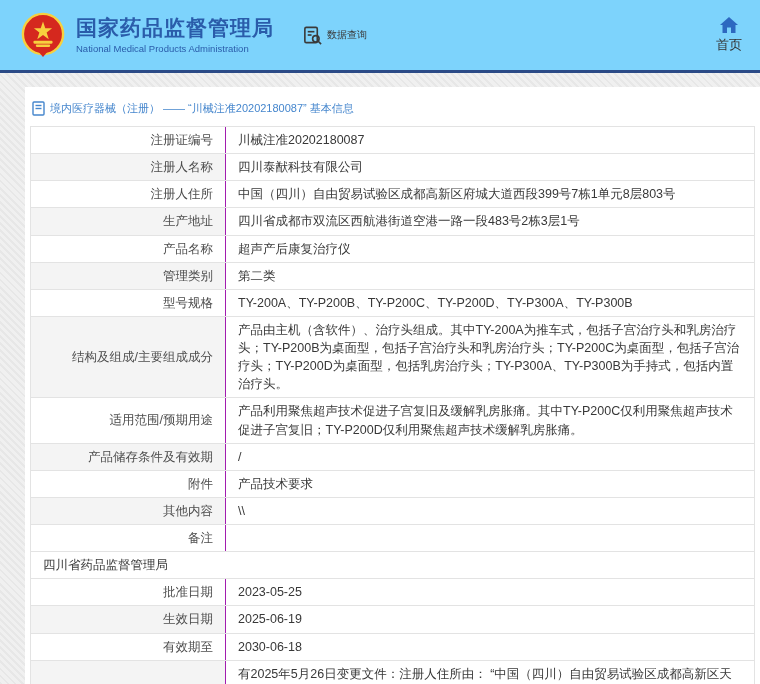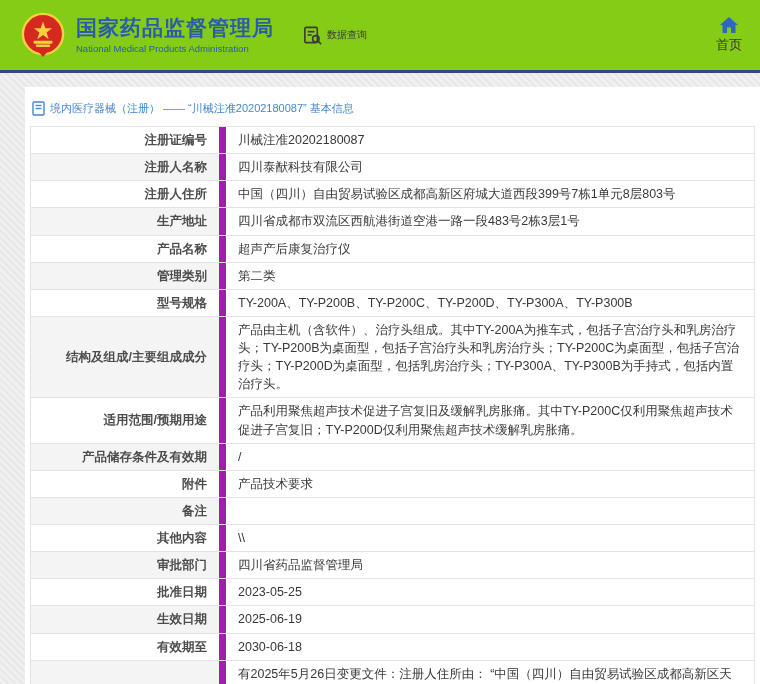--- a/index.html
+++ b/index.html
@@ -5,21 +5,21 @@
   * { margin:0; padding:0; box-sizing:border-box; }
   html,body { width:760px; height:684px; overflow:hidden; }
   body {
     font-family:"Liberation Sans","DejaVu Sans",sans-serif;
     background:#ececec;
     background-image:repeating-linear-gradient(45deg,#e7e7e7 0 2px,#f0f0f0 2px 5px);
     font-size:12.5px; color:#333;
   }
   
   .topbar {
-    height:70px; background:#84cc16; display:flex; align-items:center;
+    height:70px; background:#7dd3fc; display:flex; align-items:center;
     padding:0 18px 0 20px; position:relative;
   }
   .logo-link { display:flex; align-items:center; cursor:pointer; }
   .emblem { width:46px; height:46px; flex:0 0 auto; }
   .title-block { margin-left:10px; }
   .title-cn { font-size:21px; font-weight:bold; color:#2a5caa; letter-spacing:1px; line-height:1.15; }
   .title-en { font-size:9.5px; color:#2a5caa; margin-top:2px; }
   .query { display:flex; align-items:center; margin-left:28px; color:#3a3a3a; font-size:10px; cursor:pointer; }
   .query svg { margin-right:4px; }
   .spacer { flex:1; }
@@ -31,21 +31,21 @@
   .breadcrumb {
     display:flex; align-items:center; color:#4586cd; font-size:11px;
     padding:6px 6px 10px 4px;
   }
   .breadcrumb svg { margin-right:5px; flex:0 0 auto; }
   .info-table { border:1px solid #e3e3e3; border-bottom:none; margin:0 2px; }
   .row { display:flex; border-bottom:1px solid #e3e3e3; background:#fff; }
   .lab {
     width:195px; flex:0 0 auto; text-align:right; padding:4px 12px 4px 6px;
     color:#4d4d4d; line-height:1.45; display:flex; justify-content:flex-end;
-    align-items:center; border-right:7px solid #a21caf;font-weight:bold;
+    align-items:center; border-right:1px solid #a21caf;
   }
   .row:nth-child(even) .lab { background:#f4f4f4; }
   .val {
     flex:1; padding:4px 10px 4px 12px; color:#383838; line-height:1.45;
     white-space:pre-line; overflow-wrap:anywhere;
   }
 </style>
 </head>
 <body>
 
@@ -137,29 +137,28 @@
       </div>
       <div class="row">
         <div class="lab">产品储存条件及有效期</div>
         <div class="val">/</div>
       </div>
       <div class="row">
         <div class="lab">附件</div>
         <div class="val">产品技术要求</div>
       </div>
       <div class="row">
+        <div class="lab">其他内容</div>
+        <div class="val">\\</div>
+      </div>
+      <div class="row">
         <div class="lab">备注</div>
         <div class="val"></div>
       </div>
       <div class="row">
-        <div class="lab">其他内容</div>
-        <div class="val">\\</div>
-      </div>
-      <div class="row">
-        <div class="lab">审批部门</div>
         <div class="val">四川省药品监督管理局</div>
       </div>
       <div class="row">
         <div class="lab">批准日期</div>
         <div class="val">2023-05-25</div>
       </div>
       <div class="row">
         <div class="lab">生效日期</div>
         <div class="val">2025-06-19</div>
       </div>

